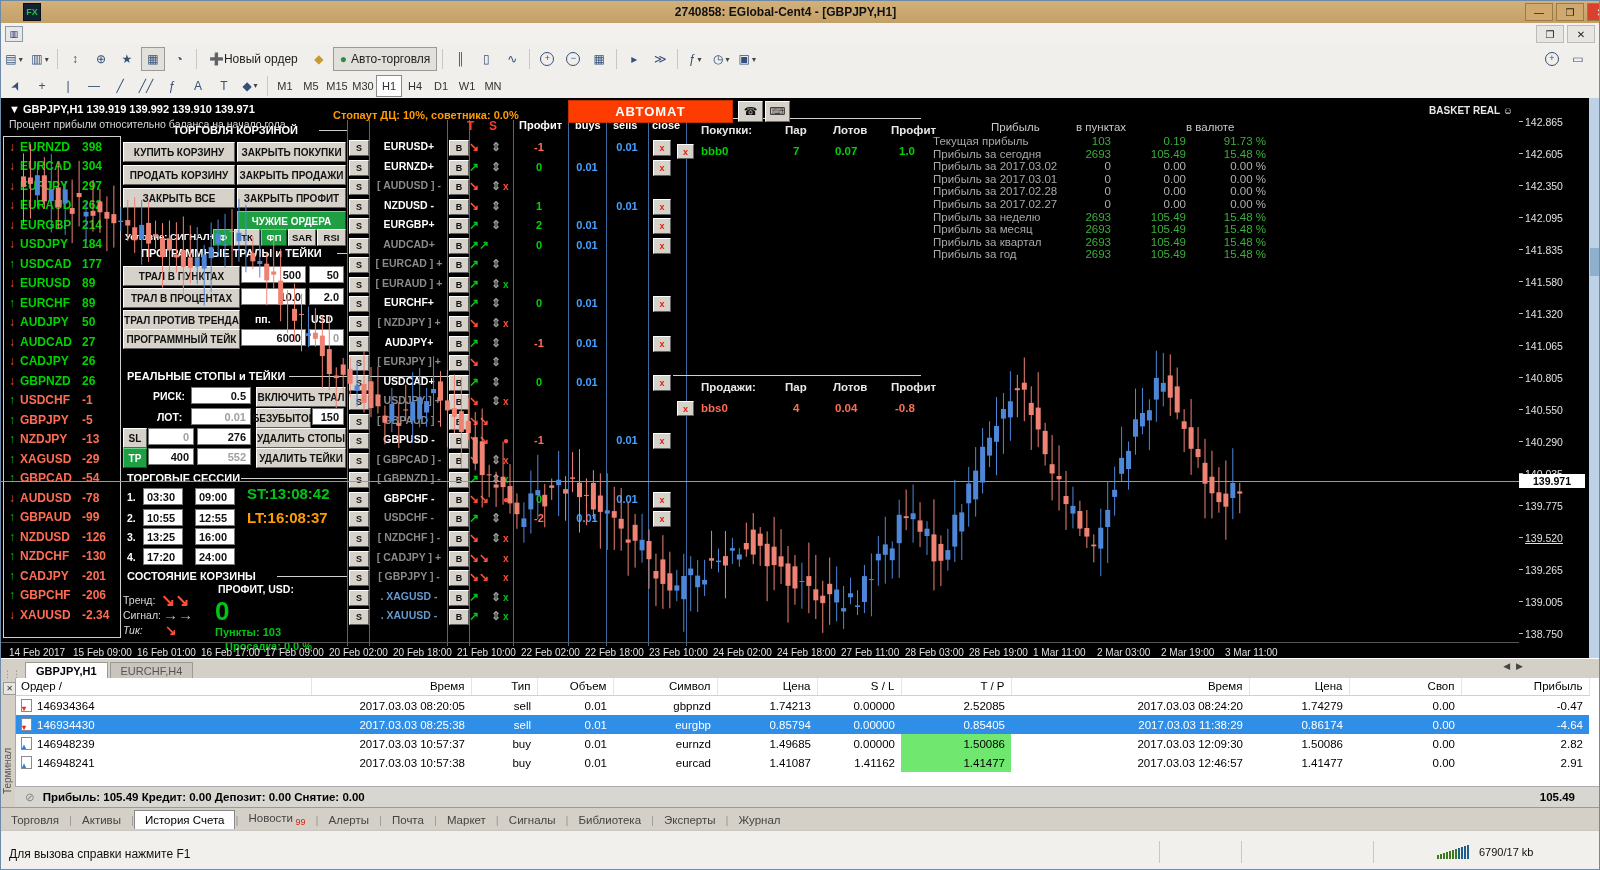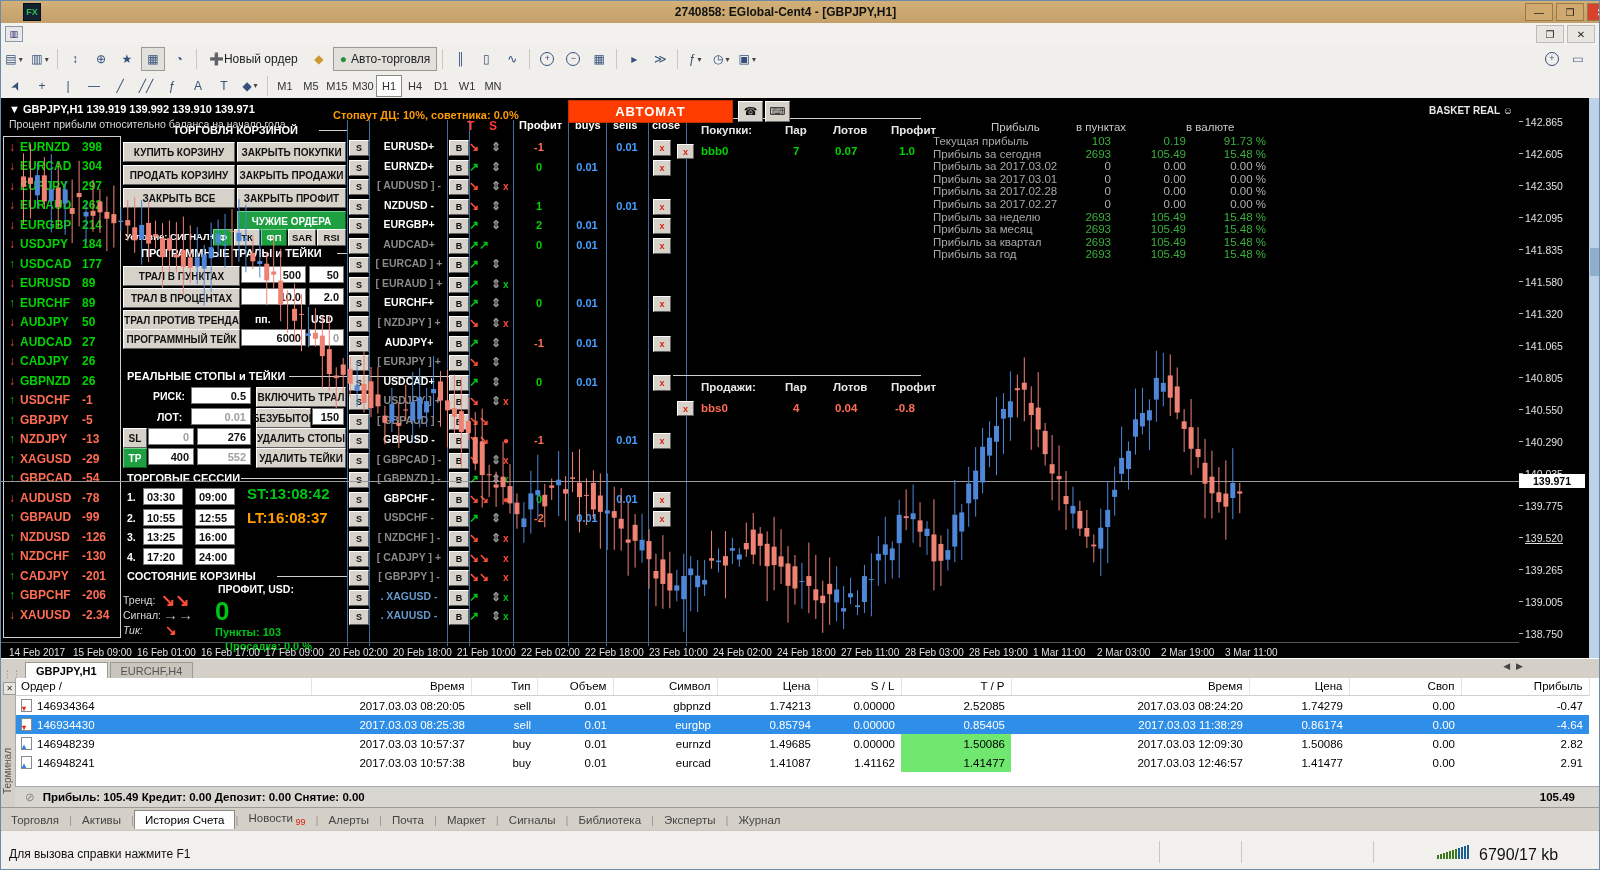--- a/index.html
+++ b/index.html
@@ -104,21 +104,21 @@
   .ttab{padding:3px 10px;white-space:nowrap;}
   .ttab.active{background:#fdfdfd;border:1px solid #888;border-bottom:none;color:#000;}
   .tdiv{color:#999;}
   .newsbadge{color:#e02010;font-size:9px;vertical-align:-3px;}
   
   #statusbar{left:0;top:829px;width:1600px;height:41px;background:#f1f0ed;border-top:1px solid #c9c7c2;}
   #statusbar .help{position:absolute;left:8px;top:16px;font-size:12px;color:#111;}
   .sgroove{position:absolute;top:10px;width:1px;height:22px;background:#c9c7c2;}
   #traffic{position:absolute;left:1436px;top:14px;display:flex;align-items:flex-end;gap:1px;height:14px;}
   #traffic b{width:2px;display:inline-block;}
-  #traffictext{position:absolute;left:1478px;top:15px;font-size:16px;color:#111;}
+  #traffictext{position:absolute;left:1478px;top:15px;font-size:11px;color:#111;}
 </style>
 </head>
 <body>
 
 <div class="abs" id="titlebar">
   <span class="appicon" style="width:16px;height:16px;margin:0 5px;background:#123;border:1px solid #061018;color:#2fbf4f;display:flex;align-items:center;justify-content:center;font-size:9px;font-weight:bold;">FX</span>
   <span class="title">2740858: EGlobal-Cent4 - [GBPJPY,H1]</span>
   <span class="winbtn">—</span>
   <span class="winbtn">❒</span>
   <span class="winbtn close">✕</span>

